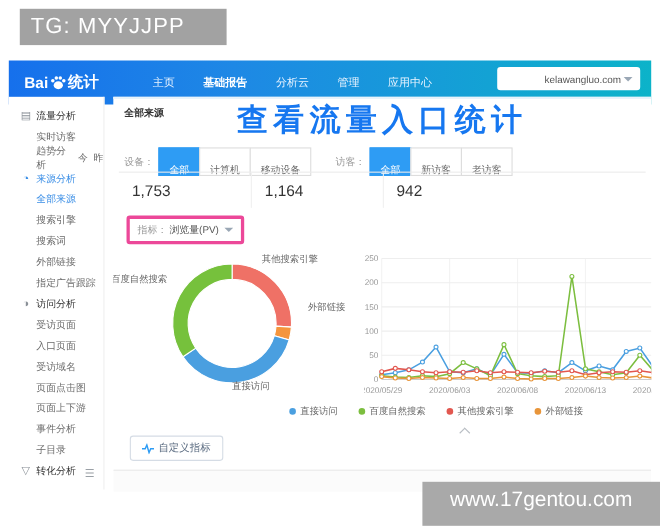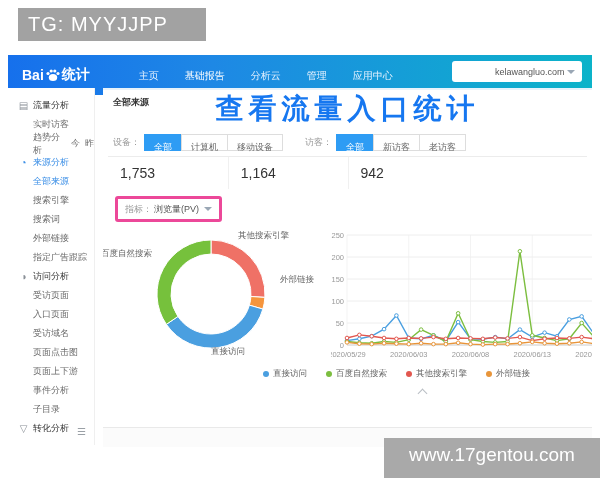--- a/index.html
+++ b/index.html
@@ -15,21 +15,21 @@
   
   .app{position:absolute;left:8px;top:55px;width:584px;height:390px;background:#fff;}
 
   
   .hdr{position:absolute;left:0;top:0;width:584px;height:40px;
     background:linear-gradient(90deg,#1670ec 0%,#1e88e5 35%,#0cb3c9 100%);display:flex;align-items:center;}
   .logo{display:flex;align-items:center;color:#fff;font-size:14px;font-weight:bold;margin-left:14px;}
   .logo svg{margin:0 1px;}
   .nav{display:flex;margin-left:36px;height:33px;}
   .nav-item{position:relative;color:#eaf4ff;font-size:10px;line-height:33px;margin:0 13px;cursor:pointer;white-space:nowrap;}
-  .nav-item.active{color:#fff;font-weight:normal;}
+  .nav-item.active{color:#fff;font-weight:bold;}
   .nav-item.active::after{content:"";position:absolute;left:-4px;right:-4px;bottom:0;height:3px;background:#fff;}
   .site-select{position:absolute;right:10px;top:6px;width:130px;height:21px;background:#fff;border-radius:3px;
     display:flex;align-items:center;justify-content:space-between;padding:0 7px;box-sizing:border-box;cursor:pointer;}
   .site-select .txt{font-size:9px;color:#555;margin-left:36px;}
   .caret{width:0;height:0;border-left:4px solid transparent;border-right:4px solid transparent;border-top:4px solid #9aa7b5;}
 
   
   .sidebar{position:absolute;left:0;top:33px;width:87px;height:357px;background:#fff;border-right:1px solid #efefef;
     padding-top:8px;box-sizing:border-box;}
   .side-row{display:flex;align-items:center;height:19px;padding-left:9px;cursor:pointer;}
@@ -44,21 +44,21 @@
 
   
   .main{position:absolute;left:95px;top:33px;width:489px;height:357px;background:#fff;overflow:hidden;border-top:2px solid #e8f3fb;}
   .breadcrumb{position:absolute;left:10px;top:6px;font-size:9px;font-weight:bold;color:#333;}
   .overlay-title{position:absolute;left:0;top:0;width:100%;margin:0;text-align:center;
     font-size:28px;font-weight:700;color:#1677f0;letter-spacing:5px;}
   .filters{position:absolute;left:10px;top:44px;display:flex;align-items:center;}
   .f-label{font-size:9px;color:#999;margin-right:5px;}
   .f-group{display:flex;margin-right:22px;}
   .f-btn{font-size:9px;color:#666;background:#fff;border:1px solid #ddd;height:17px;line-height:15px;
-    padding:5px 9px;margin-left:-1px;cursor:pointer;box-sizing:border-box;white-space:nowrap;}
+    padding:12px 9px;margin-left:-1px;cursor:pointer;box-sizing:border-box;white-space:nowrap;}
   .f-btn.on{background:#2e9cf4;border-color:#2e9cf4;color:#fff;}
   .stats{position:absolute;left:5px;top:66px;width:479px;display:grid;grid-template-columns:1fr 1fr 1fr 1fr;
     border-top:1px solid #ececec;}
   .stat-cell{border-left:1px solid #f0f0f0;padding:8px 0 8px 12px;font-size:14px;color:#333;}
   .stat-cell:first-child{border-left:none;}
   .metric{position:absolute;left:12px;top:106px;height:20px;border:3px solid #ec4899;border-radius:3px;
     display:flex;align-items:center;padding:0 7px;cursor:pointer;}
   .metric .m-label{font-size:9px;color:#999;}
   .metric .m-value{font-size:9px;color:#555;margin:0 5px 0 2px;}
   .donut-wrap{position:absolute;left:8px;top:134px;}
@@ -335,19 +335,25 @@
             <span class="lg-txt">其他搜索引擎</span>
           </div>
           <div class="lg-item">
             <span class="lg-dot" style="background: rgb(232, 149, 58);"></span>
             <span class="lg-txt">外部链接</span>
           </div>
         </div>
 
       <div class="collapse"></div>
 
+      <button class="custom-btn">
+        <svg width="11" height="10" viewBox="0 0 11 10">
+          <polyline points="0,5 3,5 4.5,1.5 6.5,8.5 8,5 11,5" fill="none" stroke="#2e9cf4" stroke-width="1.3"></polyline>
+        </svg>
+        <span>自定义指标</span>
+      </button>
 
       <div class="card-footer"></div>
     </main>
   </div>
 
   <div class="wm-bottom">www.17gentou.com</div>
 </div>
 
 </body></html>

